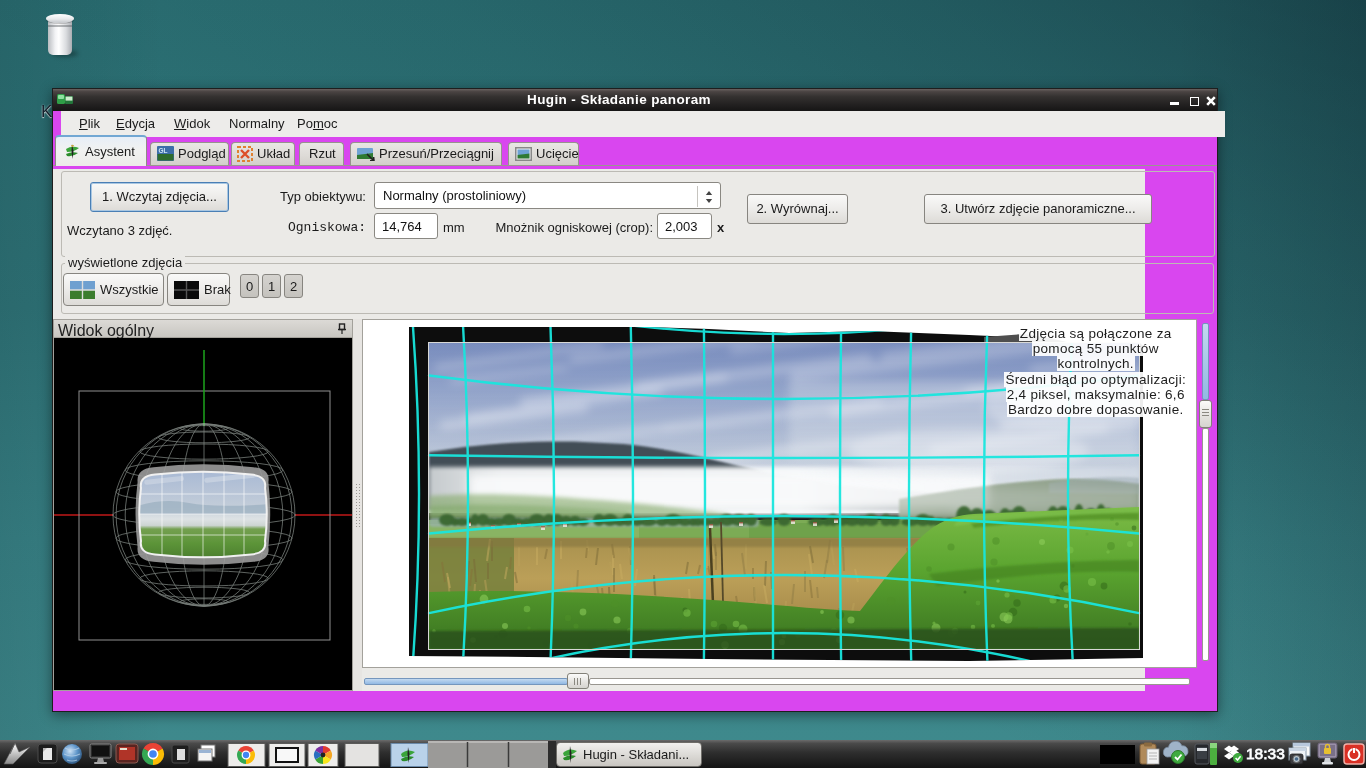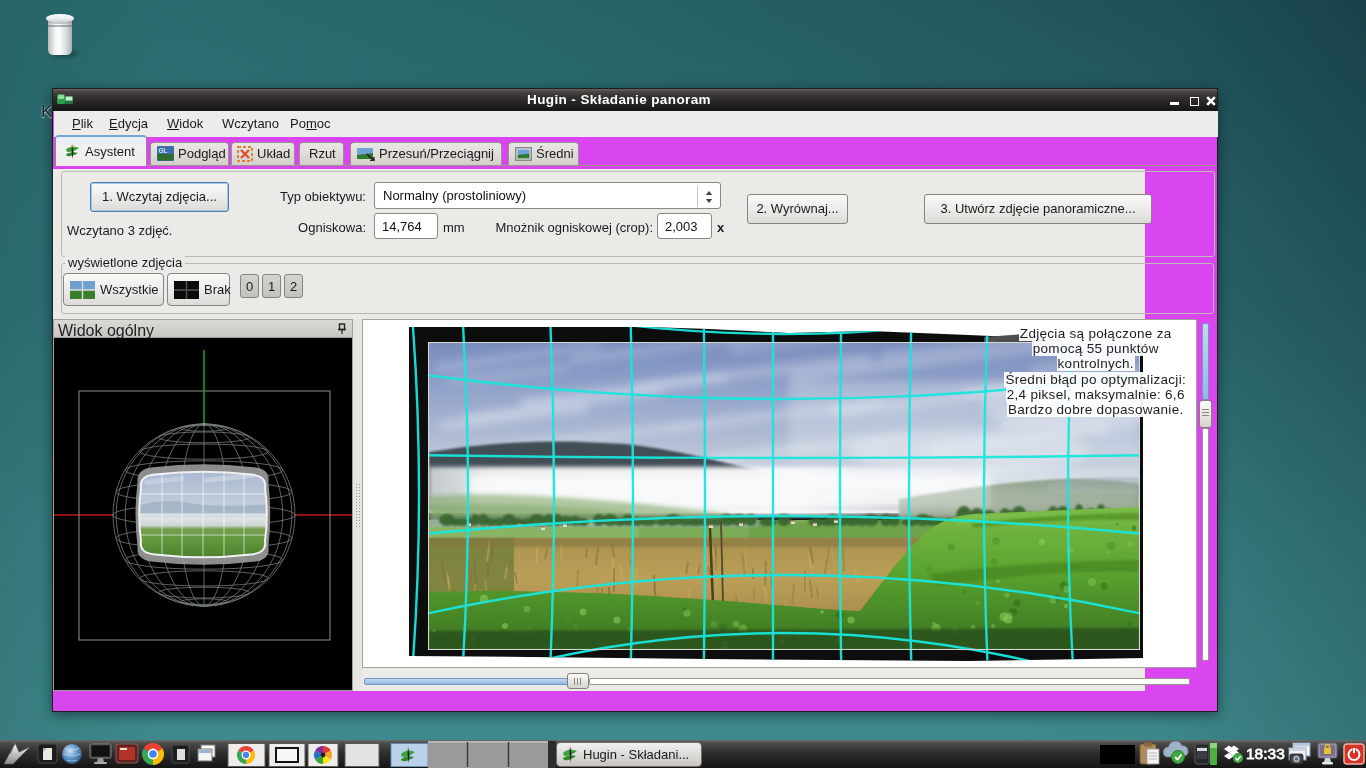--- a/index.html
+++ b/index.html
@@ -19,21 +19,21 @@
 #binband{left:48px;top:25px;width:24px;height:2px;background:rgba(90,95,100,.45);}
 #koszlbl{left:20px;top:59px;width:80px;text-align:center;font-size:17px;color:#16222e;
  text-shadow:0 1px 1px rgba(255,255,255,.8),0 0 2px rgba(255,255,255,.55);margin-top:43px;}
 
 #win{left:52px;top:88px;width:1166px;height:624px;background:#d946ef;
  box-shadow:0 3px 12px rgba(0,0,0,.45);border:1px solid #1e1e1e;box-sizing:border-box;}
 #titlebar{left:0;top:0;width:100%;height:22px;
  background:linear-gradient(180deg,#6a615f 0%,#4a4443 12%,#343130 35%,#232121 70%,#161515 100%);}
 #title{left:0;top:3px;width:1132px;text-align:center;color:#fff;font-weight:bold;font-size:13.5px;letter-spacing:.4px;}
 .tbtn{top:9px;height:7px;color:#fff;}
-#menubar{left:1px;top:22px;width:100%;height:26px;background:#edecea;}
+#menubar{left:8px;top:22px;width:100%;height:26px;background:#edecea;}
 .mi{position:absolute;top:5px;font-size:13px;color:#1a1a1a;}
 #grip1{left:2px;top:27px;width:5px;height:16px;
  background-image:radial-gradient(circle,#b9b7b3 1px,transparent 1.2px);background-size:3px 3px;}
 
 #tabrow{left:0;top:48px;width:100%;height:32px;}
 .tab{position:absolute;z-index:2;box-sizing:border-box;border:1px solid #96938d;border-bottom:none;
  border-radius:4px 4px 0 0;background:linear-gradient(180deg,#e9e7e4 0%,#dddad6 60%,#d2cfca 100%);
  font-size:13px;color:#1a1a1a;}
 .tab span{position:absolute;white-space:nowrap;}
 #tabsel{z-index:3;background:linear-gradient(180deg,#e7eef7 0%,#f1f2f1 45%,#ecebe8 100%);
@@ -79,21 +79,21 @@
     <div class="abs tbtn" style="left:1137px;top:8px;width:7px;height:7px;border:1.8px solid #fff"></div>
     <svg class="abs" style="left:1153px;top:7px" width="10" height="10" viewBox="0 0 10 10">
       <path d="M1.2,1.2 L8.8,8.8 M8.8,1.2 L1.2,8.8" stroke="#fff" stroke-width="2.6"></path>
     </svg>
   </div>
   <div class="abs" id="menubar">
     <div class="abs" id="grip1"></div>
     <div class="mi" style="left:18px"><u>P</u>lik</div>
     <div class="mi" style="left:55px"><u>E</u>dycja</div>
     <div class="mi" style="left:113px"><u>W</u>idok</div>
-    <div class="mi" style="left:168px">Wczytano</div>
+    <div class="mi" style="left:168px">Normalny</div>
     <div class="mi" style="left:236px">Po<u>m</u>oc</div>
   </div>
   <div class="abs" style="left:0;top:76px;width:1164px;height:1px;background:#9a978f;z-index:1"></div>
   <div class="abs" id="tabrow">
     <div class="tab" id="tabsel" style="left:2px;top:-2px;width:92px;height:31px;">
       <svg class="abs" style="left:8px;top:6px" width="17" height="17" viewBox="0 0 17 17">
         <path d="M2,6 Q8,2 15,5 Q10,9 3,9 Z" fill="#3aa43a"></path>
         <path d="M2,11 Q8,8 14,10 Q9,14 3,13 Z" fill="#2c8c2c"></path>
         <path d="M8,1 L9.5,8 L8.5,16 L7.5,8 Z" fill="#222"></path>
         <path d="M7,2 L10,2 L9,4 L8,4 Z" fill="#c8a23c"></path>
@@ -126,41 +126,41 @@
       </svg>
       <span style="left:28px;top:3px">Przesuń/Przeciągnij</span>
     </div>
     <div class="tab" style="left:455px;top:5px;width:71px;height:23px;">
       <svg class="abs" style="left:6px;top:4px" width="17" height="14" viewBox="0 0 17 14">
         <rect x="0" y="0" width="17" height="14" fill="#888"></rect>
         <rect x="2" y="2" width="13" height="10" fill="#6fa3d4"></rect>
         <path d="M2,8 L15,6.5 L15,12 L2,12 Z" fill="#2f7a33"></path>
         <rect x="2" y="2" width="13" height="10" fill="none" stroke="#eee" stroke-width="1"></rect>
       </svg>
-      <span style="left:27px;top:3px">Średni</span>
+      <span style="left:27px;top:3px">Ucięcie</span>
     </div>
   </div>
 
   <div class="abs" id="panel">
 
     <div class="gbox" style="left:8px;top:2px;width:1152px;height:84px;"></div>
     <div class="btn" style="left:37px;top:13px;width:139px;height:30px;border-color:#4a7fb5;box-shadow:inset 0 0 0 1px #a9c7e2;">
       <div style="margin-top:6px">1. Wczytaj zdjęcia...</div>
       </div>
     <div class="lbl" style="left:14px;top:54px;">Wczytano 3 zdjęć.</div>
     <div class="lbl" style="left:210px;top:20px;width:103px;text-align:right;">Typ obiektywu:</div>
     <div class="inp" style="left:321px;top:13px;width:347px;height:27px;">
       <div style="margin:5px 0 0 8px">Normalny (prostoliniowy)</div>
       <svg class="abs" style="right:7px;top:8px" width="8" height="12" viewBox="0 0 8 12">
         <path d="M4,0 L7.2,4 L0.8,4 Z" fill="#444"></path>
           <path d="M4,12 L7.2,8 L0.8,8 Z" fill="#444"></path>
       </svg>
       <div class="abs" style="right:22px;top:3px;width:1px;height:21px;background:#c6c4bf"></div>
     </div>
-    <div class="lbl" style="left:210px;top:51px;width:103px;text-align:right;">Ogniskowa:</div>
+    <div class="lbl" style="left:210px;top:51px;width:103px;text-align:right;font-family:Liberation Mono, monospace;">Ogniskowa:</div>
     <div class="inp" style="left:321px;top:44px;width:64px;height:26px;">
         <div style="margin:5px 0 0 7px">14,764</div>
       </div>
     <div class="lbl" style="left:390px;top:51px;">mm</div>
     <div class="lbl" style="left:417px;top:51px;width:183px;text-align:right;">Mnożnik ogniskowej (crop):</div>
     <div class="inp" style="left:604px;top:44px;width:55px;height:26px;">
         <div style="margin:5px 0 0 7px">2,003</div>
       </div>
     <div class="lbl" style="left:664px;top:51px;font-weight:bold;">x</div>
     <div class="btn" style="left:694px;top:25px;width:101px;height:30px;">

